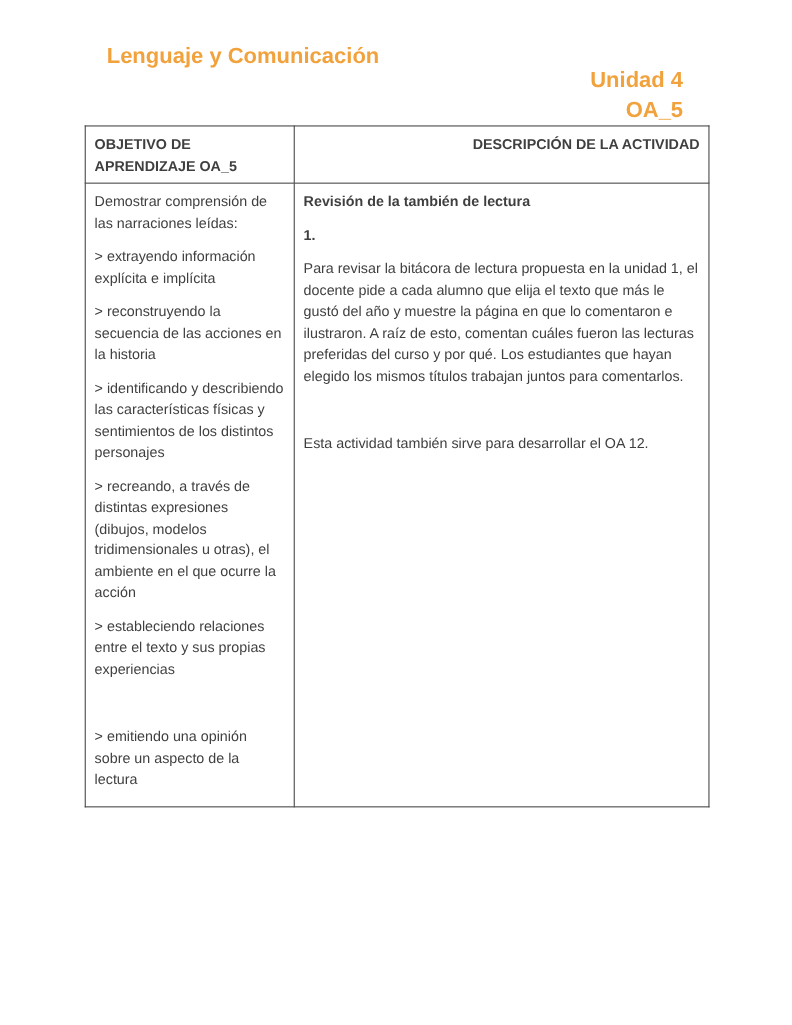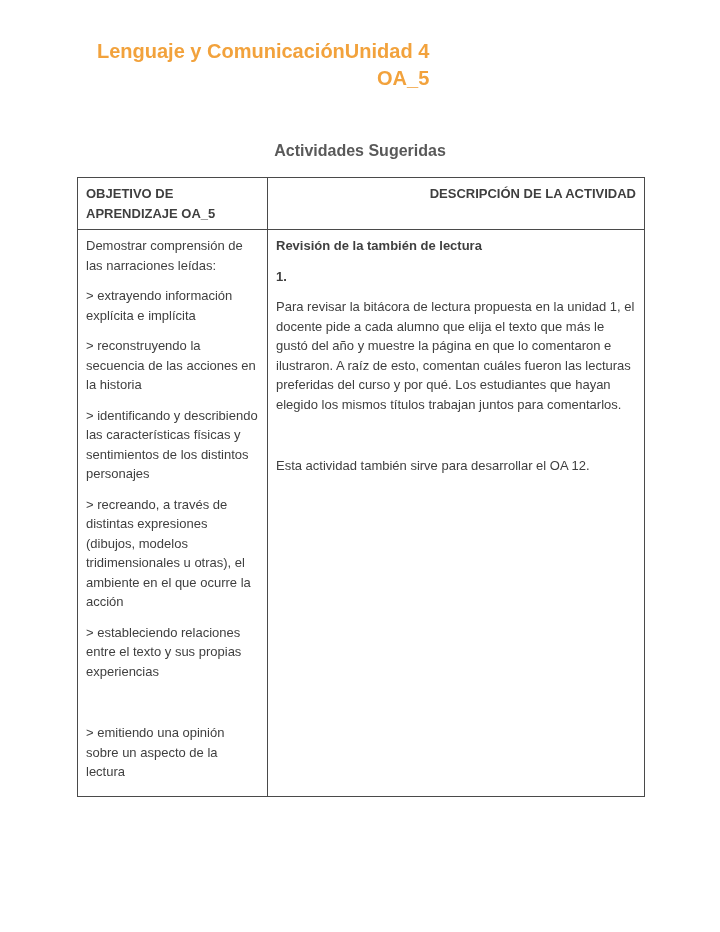--- a/index.html
+++ b/index.html
@@ -13,32 +13,33 @@
   body{
     width:720px;height:932px;
     background:#ffffff;
     font-family:"Liberation Sans", sans-serif;
     color:var(--text);
     overflow:hidden;
   }
   .page{width:720px;height:932px;position:relative;}
   .doc-header{
     display:flex;
+    justify-content:space-between;
     align-items:flex-start;
     padding:38px 99px 0 97px;
   }
   .doc-header .line{
     font-size:20px;
     font-weight:bold;
     line-height:27px;
     white-space:nowrap;
   }
   .orange{color:var(--accent);}
   .black{color:#1F1F1F;}
-  .header-right{text-align:right;}
+  .header-right{text-align:right;margin-top:22px;}
   .section-title{
     margin:50px 0 17px 0;
     text-align:center;
     font-size:16px;
     font-weight:bold;
     color:var(--title-gray);
   }
   table.activity-table{
     border-collapse:collapse;
     margin:0 auto 0 77px;
@@ -83,21 +84,20 @@
   <header class="doc-header">
     <div class="header-left">
       <div class="line orange">Lenguaje y Comunicación</div>
     </div>
     <div class="header-right">
       <div class="line orange">Unidad 4</div>
       <div class="line orange">OA_5</div>
     </div>
   </header>
 
-  <h1 class="section-title">Actividades Sugeridas</h1>
 
   <table class="activity-table">
     <thead>
       <tr>
         <th class="col1">OBJETIVO DE
 APRENDIZAJE OA_5</th>
         <th class="col2">DESCRIPCIÓN DE LA ACTIVIDAD</th>
       </tr>
     </thead>
     <tbody>

